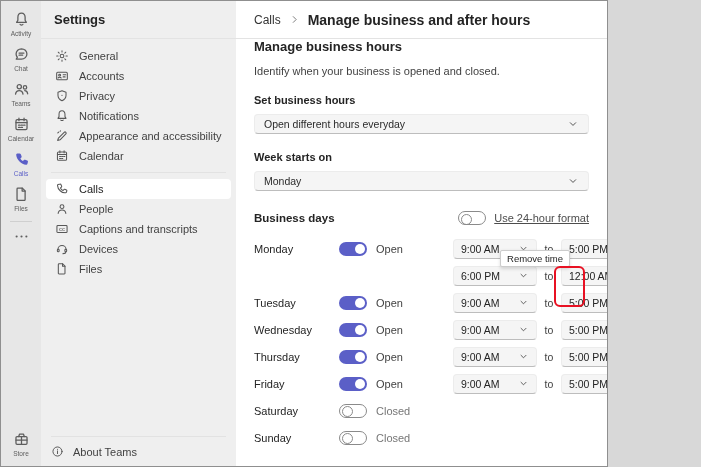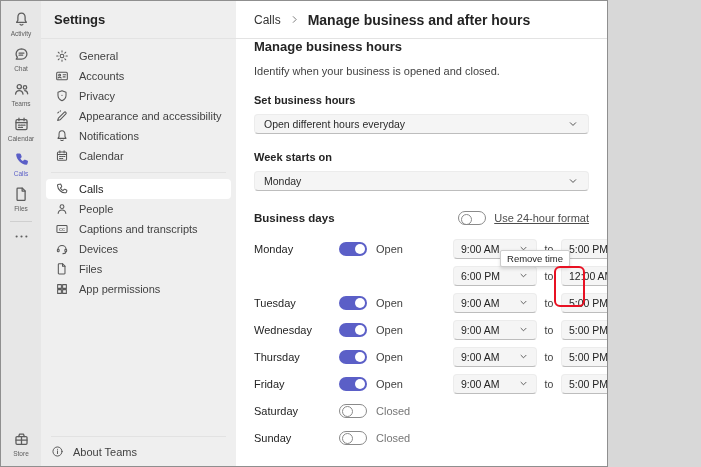--- a/index.html
+++ b/index.html
@@ -187,34 +187,34 @@
             <svg viewBox="0 0 16 16" fill="none" stroke="currentColor" stroke-width="1.2" stroke-linecap="round" stroke-linejoin="round">
               <path d="M8 2l4.6 1.6v3.6c0 3-1.9 5.1-4.6 6.3-2.7-1.2-4.6-3.3-4.6-6.3V3.6Z"></path>
               <circle cx="8" cy="7.2" r=".7" fill="currentColor" stroke="none"></circle>
             </svg>
           </span>
           <span>Privacy</span>
         </div>
         <div class="sb-item">
           <span class="ic">
             <svg viewBox="0 0 16 16" fill="none" stroke="currentColor" stroke-width="1.2" stroke-linecap="round" stroke-linejoin="round">
+              <path d="M8 2.1c-2.3 0-3.4 1.7-3.4 3.8v2.8L3.4 10.7h9.2l-1.2-2V5.9c0-2.1-1.1-3.8-3.4-3.8Z"></path>
+              <path d="M6.7 12.6c.2.8 2.4.8 2.6 0"></path>
+            </svg>
+          </span>
+          <span>Notifications</span>
+        </div>
+        <div class="sb-item">
+          <span class="ic">
+            <svg viewBox="0 0 16 16" fill="none" stroke="currentColor" stroke-width="1.2" stroke-linecap="round" stroke-linejoin="round">
               <path d="M3 13l.9-2.6 6.6-6.6c.5-.5 1.4-.5 1.9 0s.5 1.4 0 1.9L5.8 12.3 3 13Z"></path>
               <path d="M3.2 4.5l1-1M5.8 2.6l.5-.5"></path>
             </svg>
           </span>
           <span>Appearance and accessibility</span>
-        </div>
-        <div class="sb-item">
-          <span class="ic">
-            <svg viewBox="0 0 16 16" fill="none" stroke="currentColor" stroke-width="1.2" stroke-linecap="round" stroke-linejoin="round">
-              <path d="M8 2.1c-2.3 0-3.4 1.7-3.4 3.8v2.8L3.4 10.7h9.2l-1.2-2V5.9c0-2.1-1.1-3.8-3.4-3.8Z"></path>
-              <path d="M6.7 12.6c.2.8 2.4.8 2.6 0"></path>
-            </svg>
-          </span>
-          <span>Notifications</span>
         </div>
         <div class="sb-item">
           <span class="ic">
             <svg viewBox="0 0 16 16" fill="none" stroke="currentColor" stroke-width="1.2" stroke-linecap="round" stroke-linejoin="round">
               <rect x="2.8" y="3.4" width="10.4" height="9.4" rx="1.2"></rect>
               <path d="M2.8 6.2h10.4M5.6 2v2.4M10.4 2v2.4M5.2 8.6h1.3M7.6 8.6h1.3M10 8.6h1.3M5.2 10.8h1.3M7.6 10.8h1.3"></path>
             </svg>
           </span>
           <span>Calendar</span>
         </div>
@@ -257,28 +257,20 @@
           <span>Devices</span>
         </div>
         <div class="sb-item">
           <span class="ic">
             <svg viewBox="0 0 16 16" fill="none" stroke="currentColor" stroke-width="1.2" stroke-linecap="round" stroke-linejoin="round">
               <path d="M4.6 2h4.2l2.6 2.6v8.2a.8.8 0 0 1-.8.8H4.6a.8.8 0 0 1-.8-.8V2.8a.8.8 0 0 1 .8-.8Z"></path>
               <path d="M8.6 2v2.8h2.8"></path>
             </svg>
           </span>
           <span>Files</span>
-        </div>
-        <div class="sb-item">
-          <span class="ic">
-            <svg viewBox="0 0 16 16" fill="none" stroke="currentColor" stroke-width="1.2" stroke-linecap="round" stroke-linejoin="round">
-              <path d="M3 3h4.3v4.3H3zM8.7 3H13v4.3H8.7zM3 8.7h4.3V13H3zM8.7 8.7H13V13H8.7z"></path>
-            </svg>
-          </span>
-          <span>App permissions</span>
         </div>
       </div>
     <div class="sb-footer" id="sb-footer">
       <span class="ic">
           <svg viewBox="0 0 16 16" fill="none" stroke="currentColor" stroke-width="1.2" stroke-linecap="round" stroke-linejoin="round">
             <circle cx="8" cy="8" r="5.6"></circle>
             <path d="M8 7.3v3.3"></path>
             <circle cx="8" cy="5.2" r=".7" fill="currentColor" stroke="none"></circle>
           </svg>
         </span>

